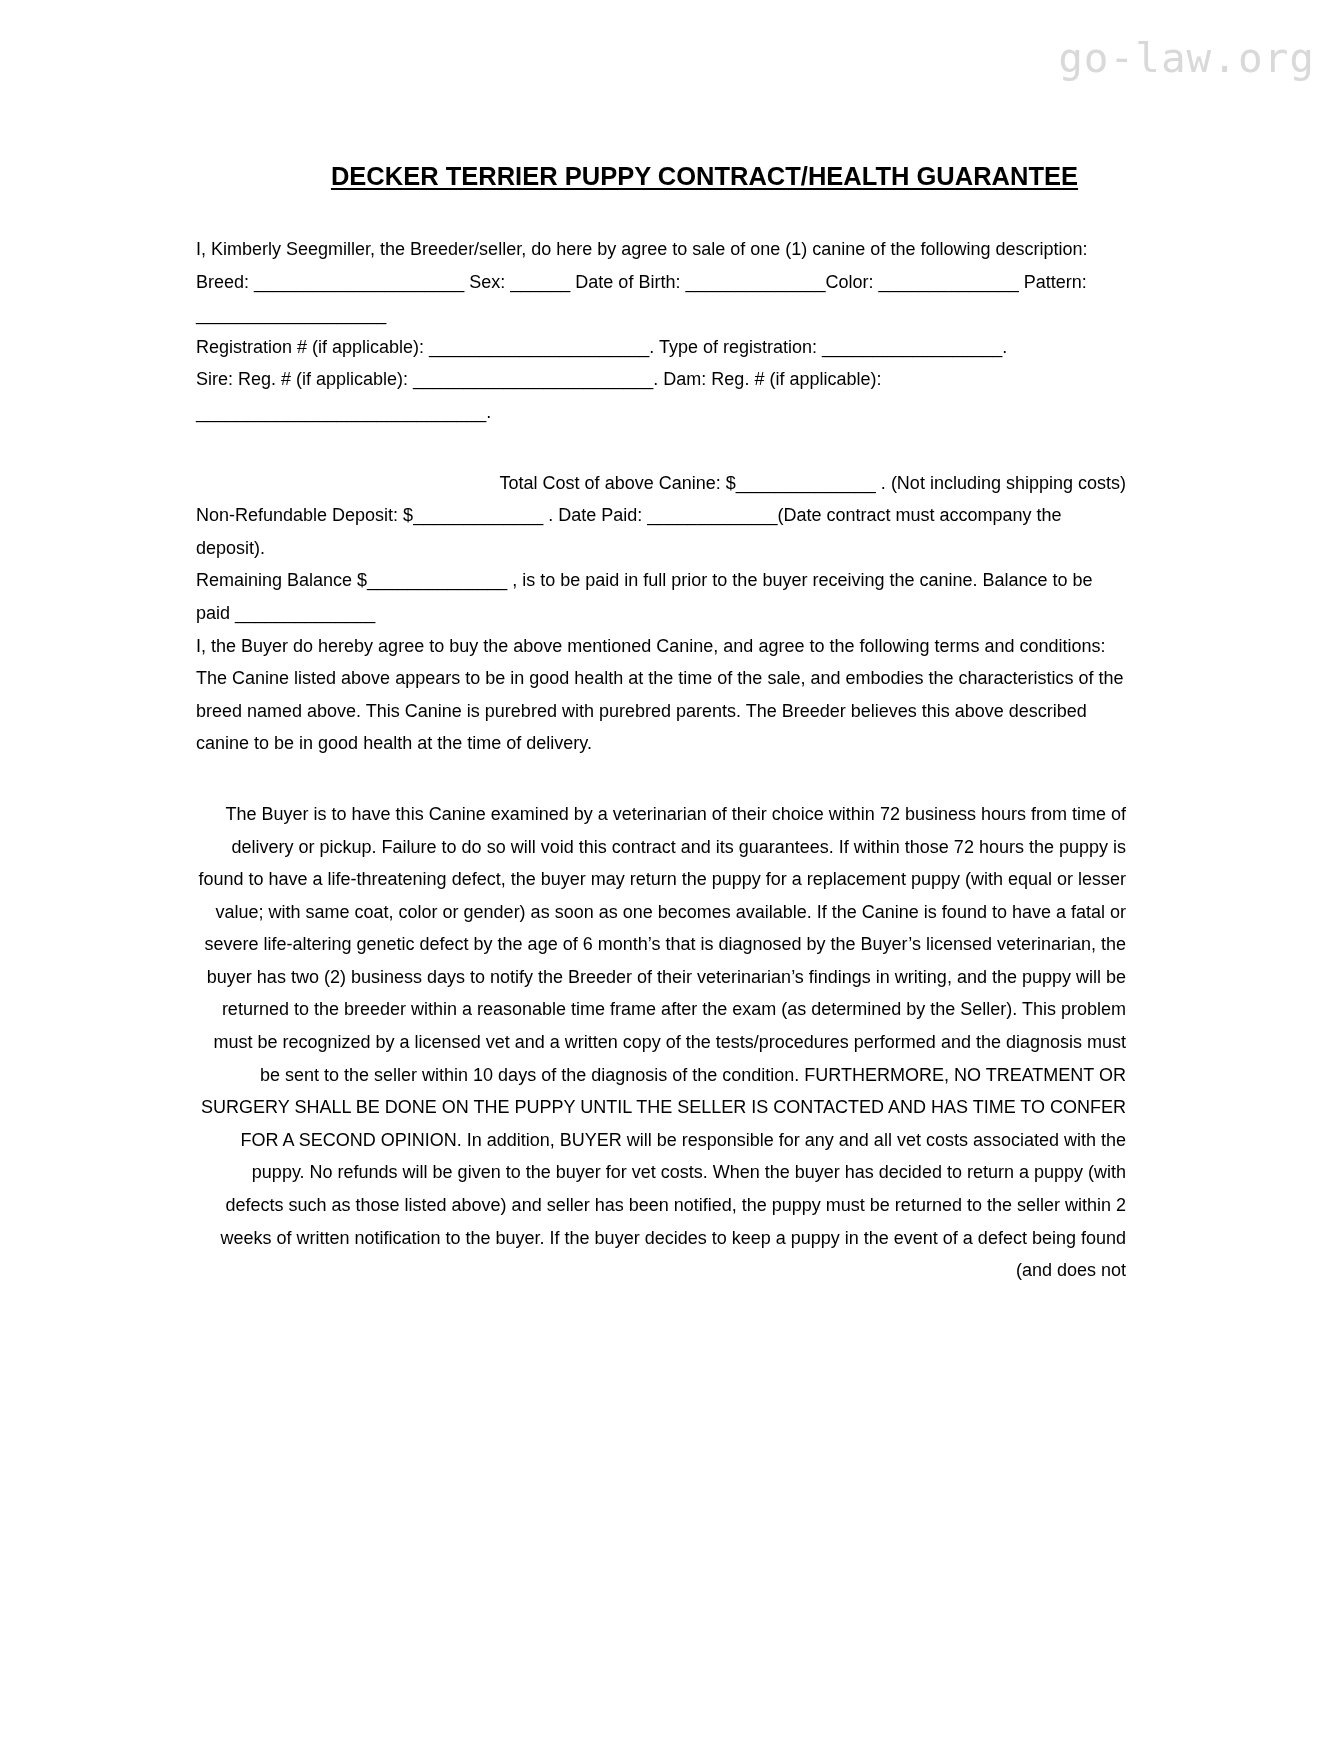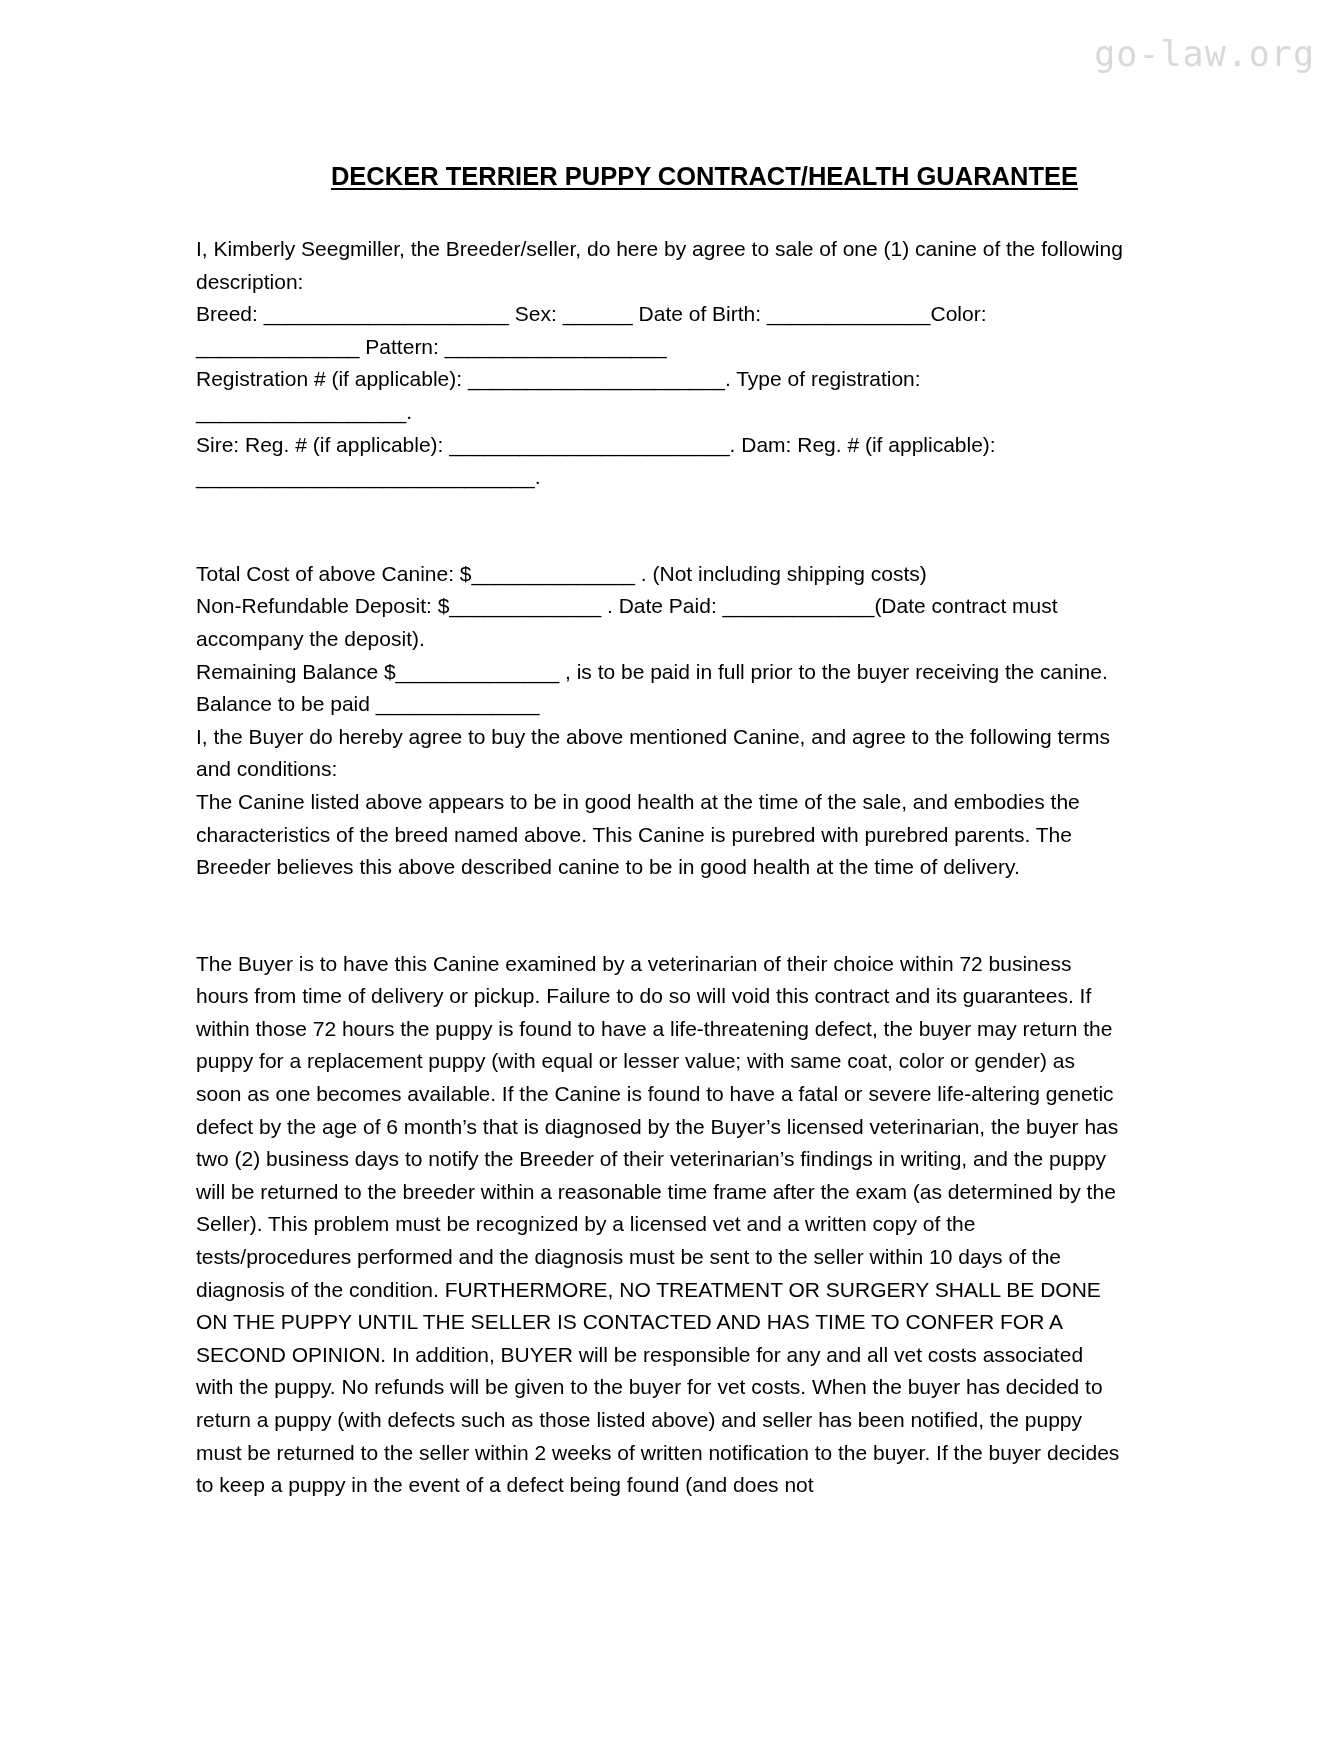--- a/index.html
+++ b/index.html
@@ -13,21 +13,21 @@
     position: relative;
     font-family: "Liberation Sans", sans-serif;
     color: #000000;
     overflow: hidden;
   }
   .watermark {
     position: absolute;
     top: 34px;
     right: 28px;
     font-family: "DejaVu Sans Mono", monospace;
-    font-size: 35px;
+    font-size: 41px;
     letter-spacing: 1px;
     color: #d9d9d9;
     white-space: nowrap;
     user-select: none;
   }
   .page {
     position: absolute;
     left: 0;
     top: 0;
     width: 1343px;
@@ -48,26 +48,26 @@
     text-underline-offset: 3px;
   }
   .body-area {
     position: absolute;
     left: 196px;
     top: 233px;
     width: 930px;
   }
   p.para {
     margin: 0;
-    font-size: 21px;
+    font-size: 18px;
     line-height: 32.6px;
     text-align: left;
     white-space: pre-wrap;
   }
-  p.gap-md { margin-top: 64px; }
+  p.gap-md { margin-top: 38px; text-align: right; }
   p.gap-lg { }
 </style>
 </head>
 <body>
 
 <div class="page">
 
   <div class="watermark">go-law.org</div>
 
   <h1 class="doc-title">

